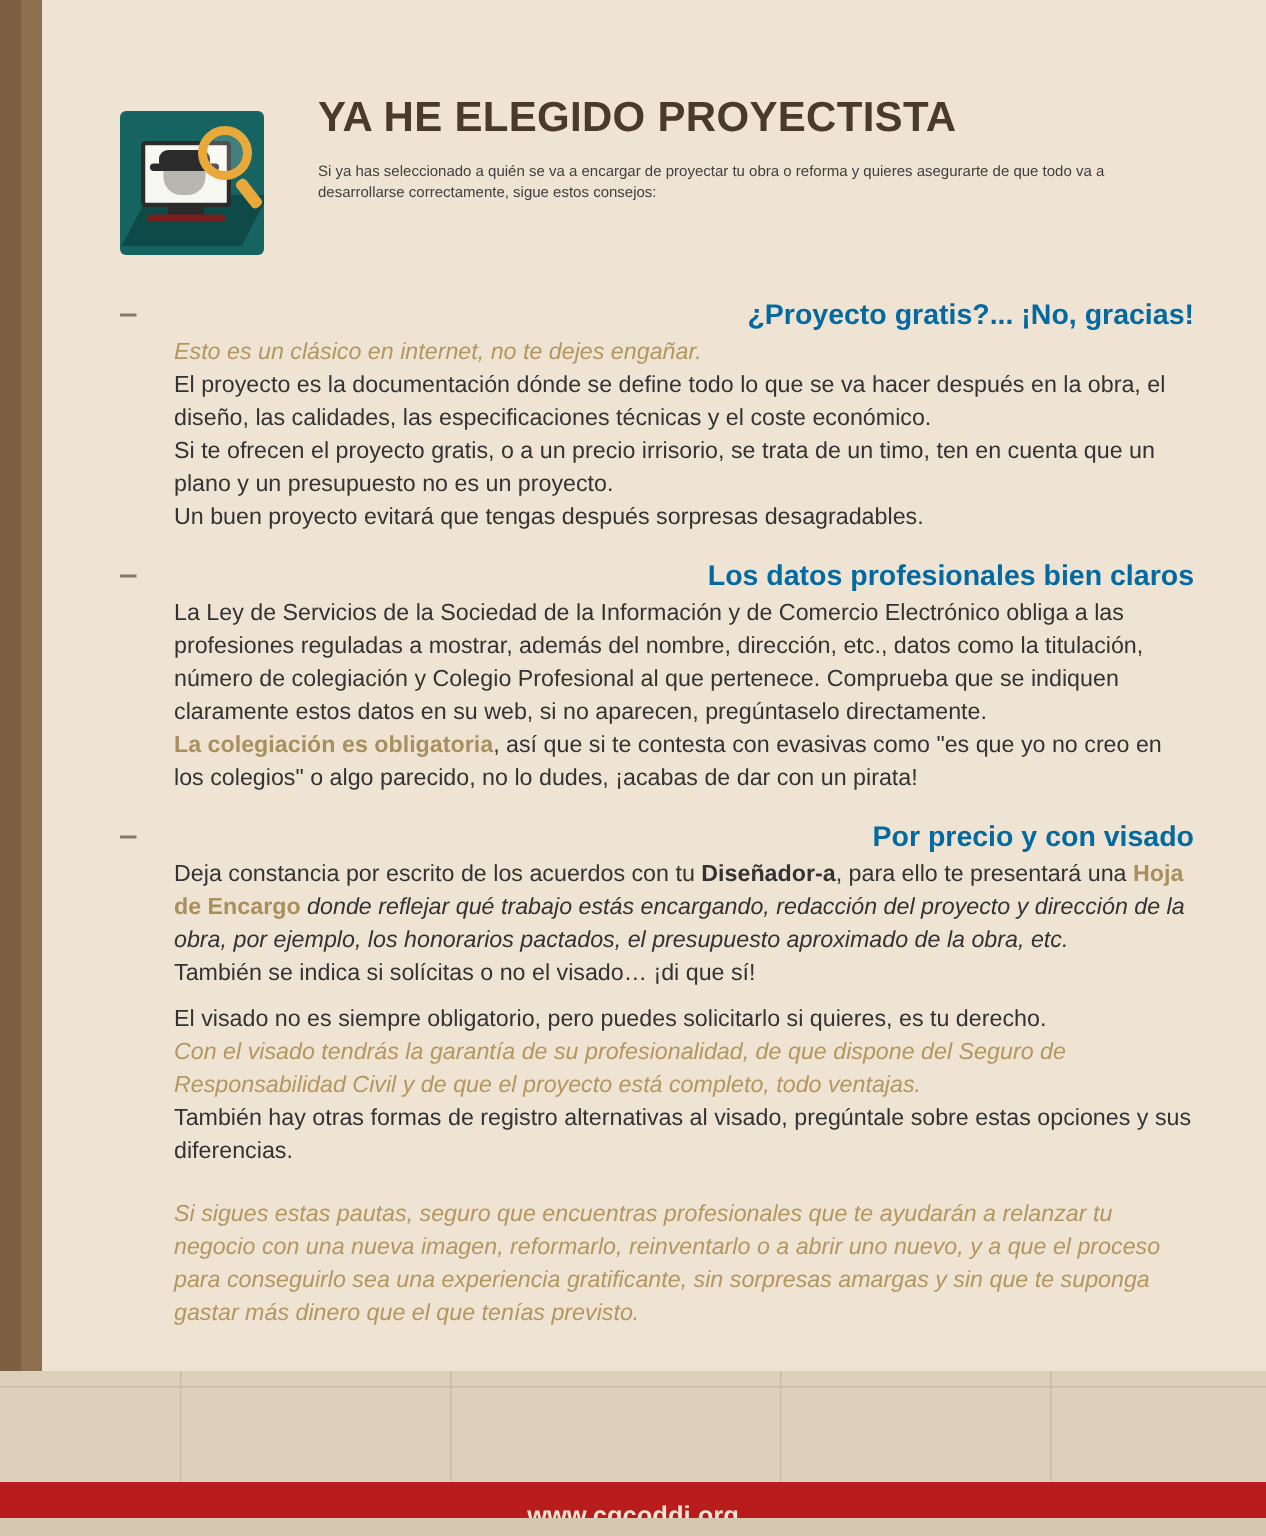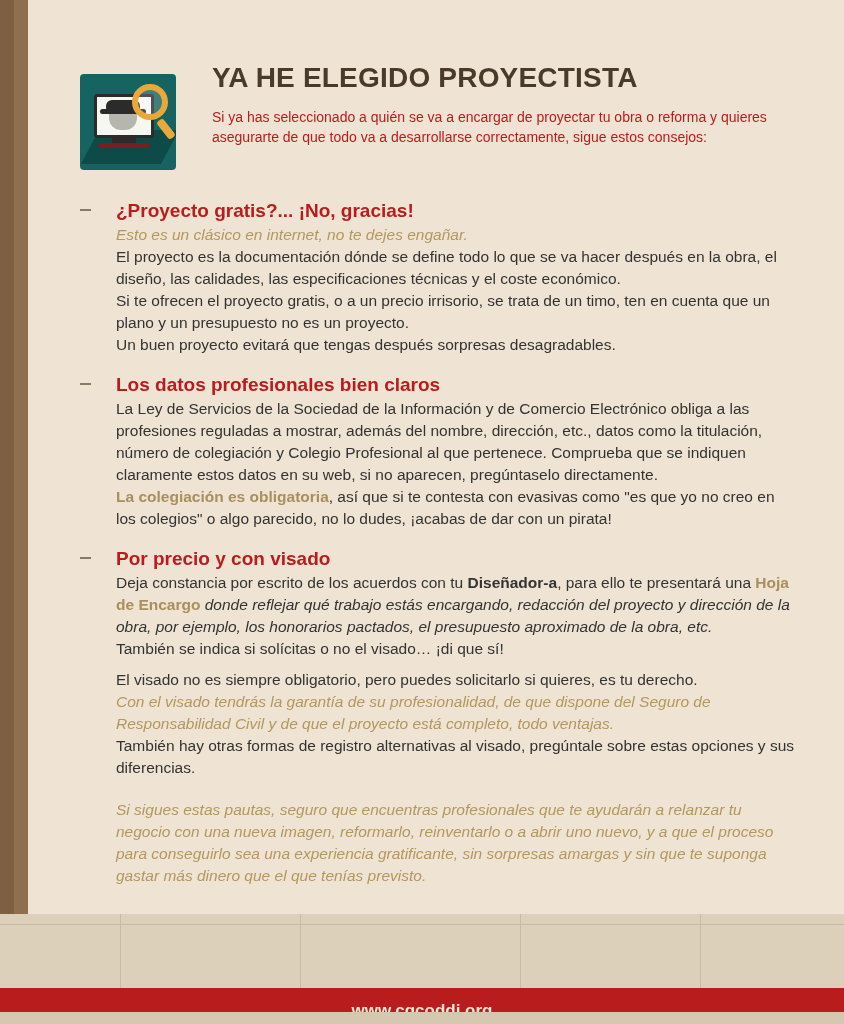--- a/index.html
+++ b/index.html
@@ -122,41 +122,42 @@
   }
   .header-text { margin-left: 132px; }
   h1.title {
     margin: 0 0 14px 0;
     font-size: 28px;
     font-weight: bold;
     color: #4a3a2a;
     letter-spacing: 0.2px;
   }
   .intro {
-    font-size: 14px;
+    font-size: 10px;
     line-height: 1.42;
-    color: #b91c1c;
+    color: #404040;
   }
   
   .section {
     position: relative;
     margin-top: 18px;
     padding-left: 36px;
   }
   .dash {
     position: absolute;
     left: 0; top: 9px;
     width: 11px; height: 2px;
     background: #8a7a63;
   }
   h2.section-title {
     margin: 0 0 2px 0;
     font-size: 19px;
     font-weight: bold;
-    color: #b91c1c;
+    color: #0369a1;
+    text-align: right;
   }
   .para {
     font-size: 15.5px;
     line-height: 1.42;
     color: #333333;
     margin: 0;
   }
   .para + .para { margin-top: 0px; }
   .italic-gold {
     font-style: italic;

